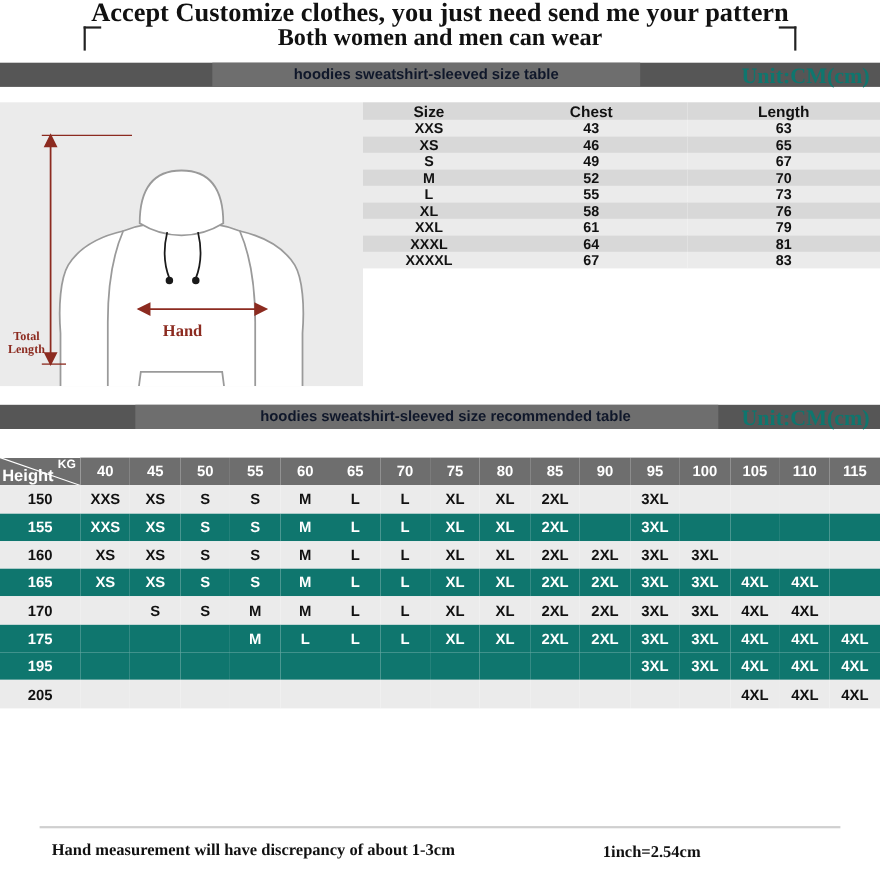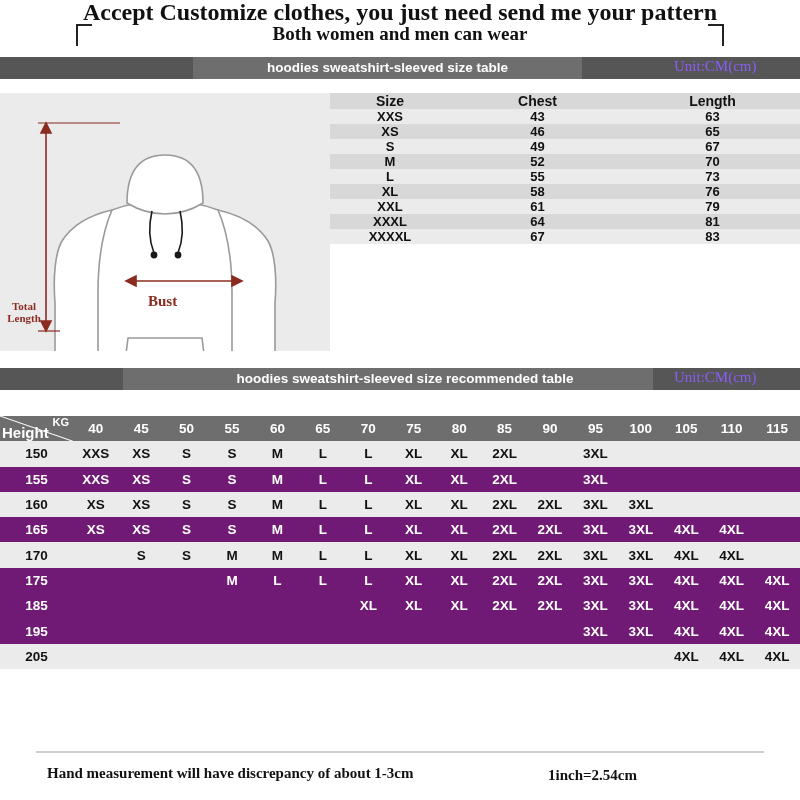--- a/index.html
+++ b/index.html
@@ -26,48 +26,48 @@
     font-family: "Liberation Serif", serif;
     font-size: 24px;
     font-weight: bold;
     color: #111;
     letter-spacing: 0px;
     line-height: 22px;
     margin-top: 1px;
   }
   .header-line2 {
     font-family: "Liberation Serif", serif;
-    font-size: 19px;
+    font-size: 22px;
     font-weight: bold;
     color: #111;
     line-height: 22px;
   }
 
   
   .ribbon {
     position: absolute;
     background: #6e6e6e;
-    color: #ffffff;
+    color: #0f172a;
     font-size: 13.5px;
     font-weight: bold;
     text-align: center;
     line-height: 22px;
     height: 22px;
   }
   .ribbon-outer {
     position: absolute;
     background: #565656;
     height: 22px;
   }
   .unit-label {
     position: absolute;
     font-family: "Liberation Serif", serif;
-    font-weight: normal;
-    font-size: 15px;
-    color: #8b5cf6;
+    font-weight: bold;
+    font-size: 20px;
+    color: #0f766e;
   }
 
   
   .illus-wrap {
     position: absolute;
     left: 0; top: 93px;
     width: 330px; height: 258px;
     background: #ebebeb;
   }
   .illus-wrap svg { display: block; }
@@ -125,21 +125,21 @@
   }
   .rec-table td, .rec-table th {
     height: 25.3px;
     padding: 0;
     text-align: center;
     font-weight: bold;
     color: #111;
     border: 0;
     font-size: 13.5px;
   }
-  .rec-table tr.dark  { background: #701a75; color: #ffffff; }
+  .rec-table tr.dark  { background: #0f766e; color: #ffffff; }
   .rec-table tr.light { background: #ebebeb; color: #111; padding-left: 37px; }
   .rec-table tr.dark td { color: #ffffff; }
   .rec-head td { background: #6e6e6e; color: #fff; }
   .corner-cell {
     position: relative;
     background: #6e6e6e;
     overflow: hidden;
   }
   .corner-cell .kg {
     position: absolute; right: 4px; top: 0px;
@@ -222,21 +222,21 @@
       </g>
 
       <g stroke="#8c2b20" stroke-width="1.6" fill="#8c2b20">
         <line x1="46" y1="30" x2="46" y2="238"></line>
         <polygon points="46,30 41,40 51,40"></polygon>
         <polygon points="46,238 41,228 51,228"></polygon>
         <line x1="38" y1="30" x2="120" y2="30" stroke-width="1.2"></line>
         <line x1="38" y1="238" x2="60" y2="238" stroke-width="1.2"></line>
       </g>
     </svg>
-    <div class="bust-label">Bust</div>
+    <div class="bust-label">Hand</div>
     <div class="total-length-label">Total<br>Length</div>
   </div>
 
   <table class="size-table">
     <colgroup>
         <col class="c1">
         <col class="c2">
         <col class="c3">
       </colgroup>
     <thead>
@@ -445,39 +445,20 @@
         <td>2XL</td>
         <td>2XL</td>
         <td>3XL</td>
         <td>3XL</td>
         <td>4XL</td>
         <td>4XL</td>
         <td>4XL</td>
       </tr>
 
 
-      <tr class="dark">
-        <td>185</td>
-        <td></td>
-        <td></td>
-        <td></td>
-        <td></td>
-        <td></td>
-        <td></td>
-        <td>XL</td>
-        <td>XL</td>
-        <td>XL</td>
-        <td>2XL</td>
-        <td>2XL</td>
-        <td>3XL</td>
-        <td>3XL</td>
-        <td>4XL</td>
-        <td>4XL</td>
-        <td>4XL</td>
-      </tr>
 
 
       <tr class="dark">
         <td>195</td>
         <td></td>
         <td></td>
         <td></td>
         <td></td>
         <td></td>
         <td></td>

